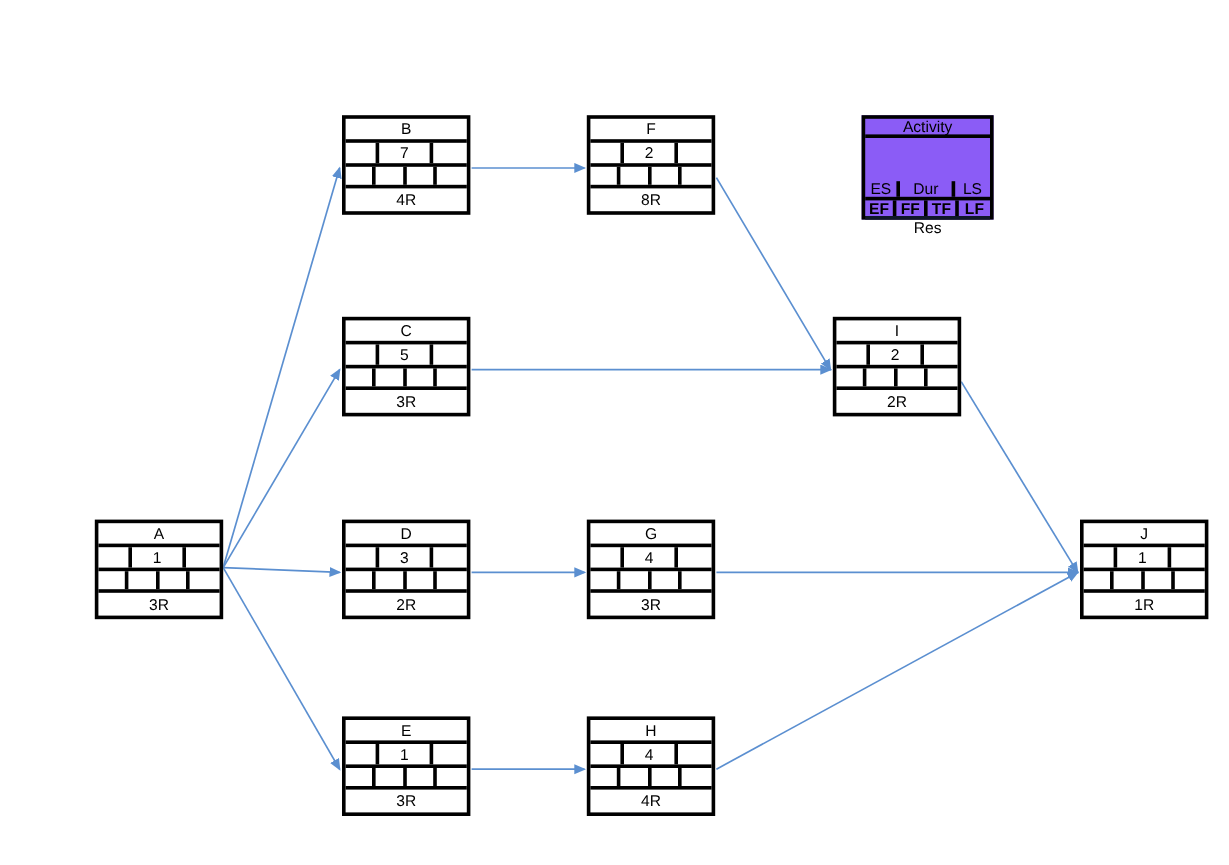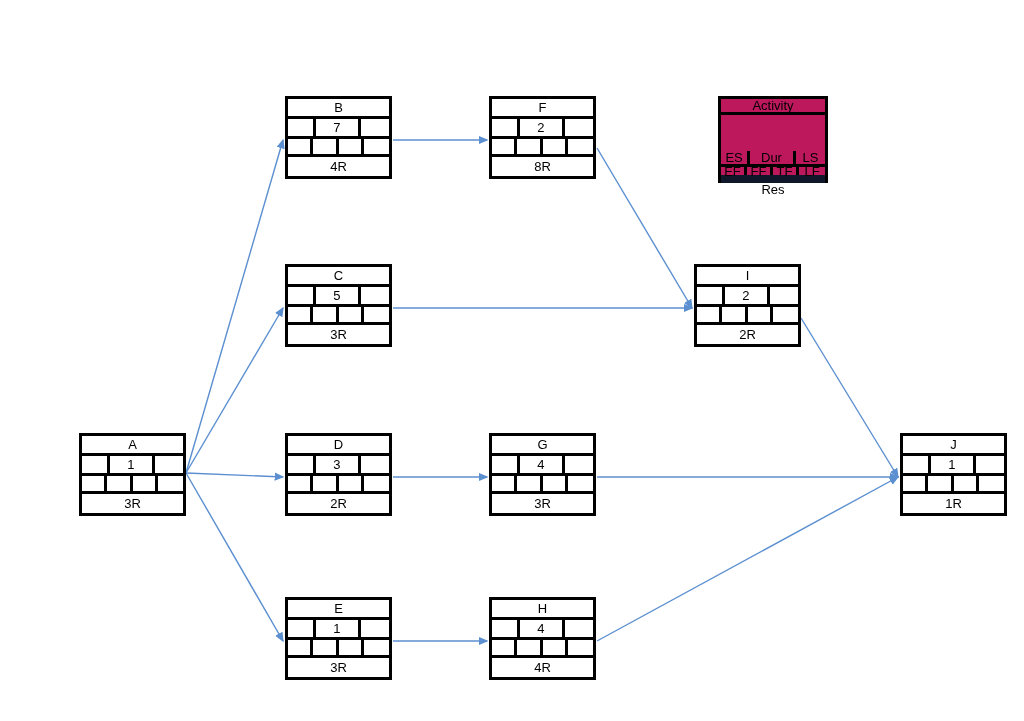--- a/index.html
+++ b/index.html
@@ -83,42 +83,43 @@
 
   .node .title-text { font-size: 13px; }
   .node .dur-text { font-size: 13px; }
   .node .res-text { font-size: 13px; }
 
   
   .legend {
     position: absolute;
     box-sizing: border-box;
     border: 3px solid #000000;
-    background: #be185d;
+    background: #8b5cf6;
     display: flex;
     flex-direction: column;
   }
   .legend .row {
     display: flex;
     box-sizing: border-box;
   }
   .legend .row-title {
     height: 22px;
     border-bottom: 3px solid #000000;
     align-items: center;
     justify-content: center;
   }
   .legend .row-mid {
     height: 21px;
     border-bottom: 3px solid #000000;
     margin-top: 36px;
   }
   .legend .row-low {
     height: 16px;
-    border-bottom: 8px solid #0f172a;
+    border-bottom: 3px solid #0f172a;
+    font-weight: bold;
   }
   .legend .row-res {
     flex: 1 1 auto;
     align-items: center;
     justify-content: flex-start;
   }
   .legend .cell {
     box-sizing: border-box;
     display: flex;
     align-items: center;

